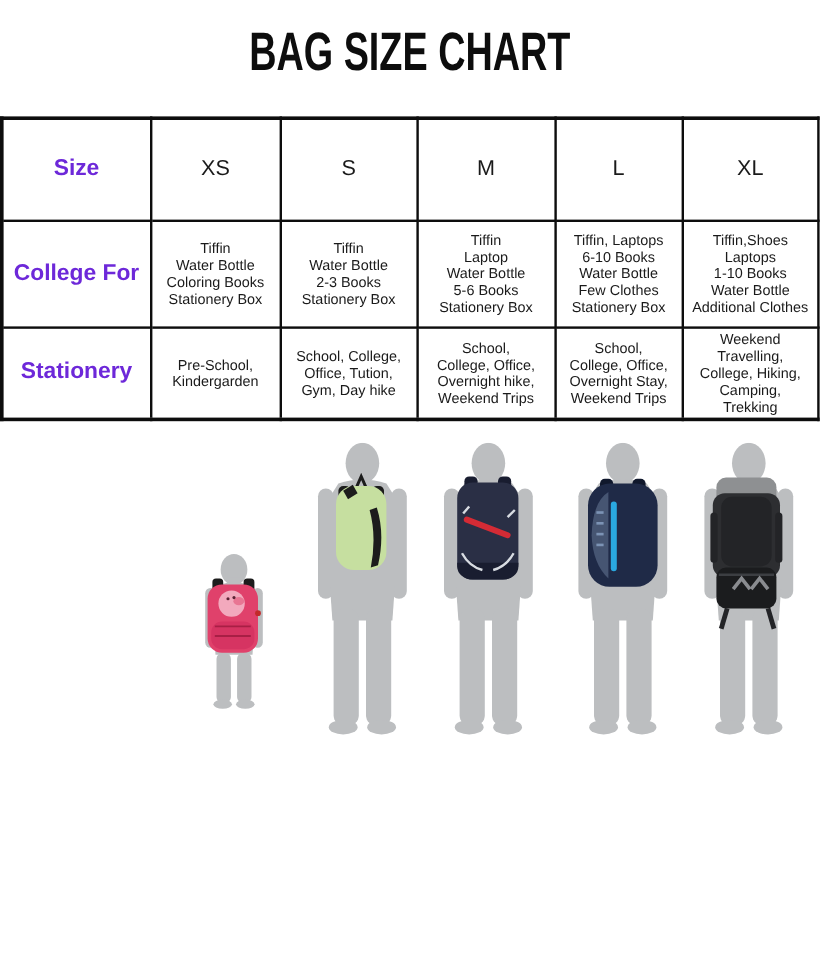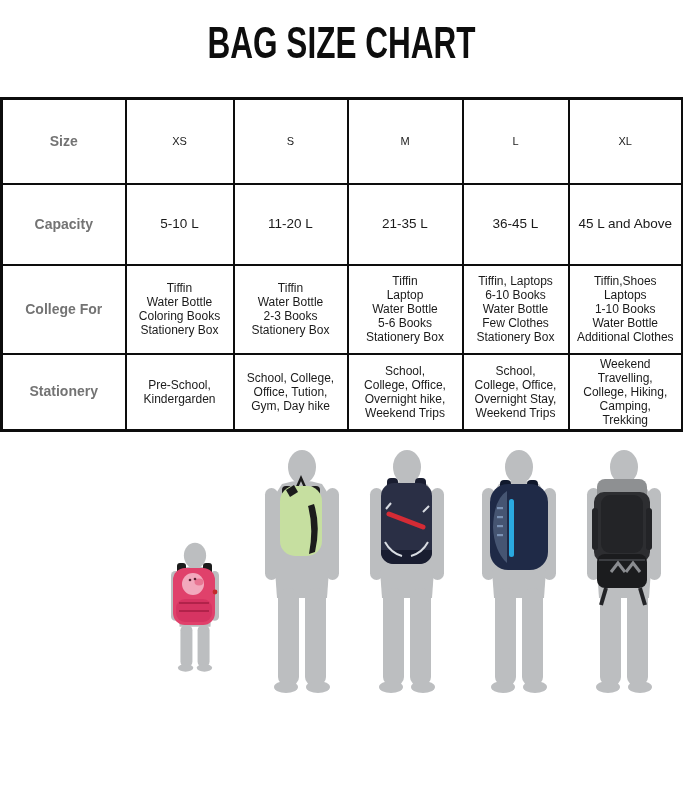--- a/index.html
+++ b/index.html
@@ -39,29 +39,29 @@
     vertical-align: middle;
     padding: 2px 3px;
     white-space: pre-line;
     font-size: 13.5px;
     line-height: 1.2;
     color: #1a1a1a;
     overflow: hidden;
   }
   table.size-chart th.row-label {
     font-weight: bold;
-    font-size: 14px;
-    color: #737373;
+    font-size: 19px;
+    color: #6d28d9;
   }
   tr.r-size     { height: 85px; }
   tr.r-capacity { height: 81px; }
   tr.r-height   { height: 73px; }
   tr.r-suitable { height: 89px; }
   tr.r-occasions{ height: 76px; }
-  tr.r-size td { font-size: 11px; }
+  tr.r-size td { font-size: 18px; }
   tr.r-suitable td, tr.r-occasions td {
     font-size: 12px;
     line-height: 1.17;
   }
   .figures-wrap {
     width: 683px;
     height: 283px;
   }
   .figures-wrap svg { display: block; }
 </style>
@@ -80,28 +80,20 @@
       <col style="width:114px">
   </colgroup>
   <tbody>
     <tr class="r-size">
       <th class="row-label">Size</th>
       <td>XS</td>
       <td>S</td>
       <td>M</td>
       <td>L</td>
       <td>XL</td>
-    </tr>
-    <tr class="r-capacity">
-      <th class="row-label">Capacity</th>
-      <td>5-10 L</td>
-      <td>11-20 L</td>
-      <td>21-35 L</td>
-      <td>36-45 L</td>
-      <td>45 L and Above</td>
     </tr>
     <tr class="r-suitable">
       <th class="row-label">College For</th>
       <td>Tiffin
 Water Bottle
 Coloring Books
 Stationery Box</td>
       <td>Tiffin
 Water Bottle
 2-3 Books

